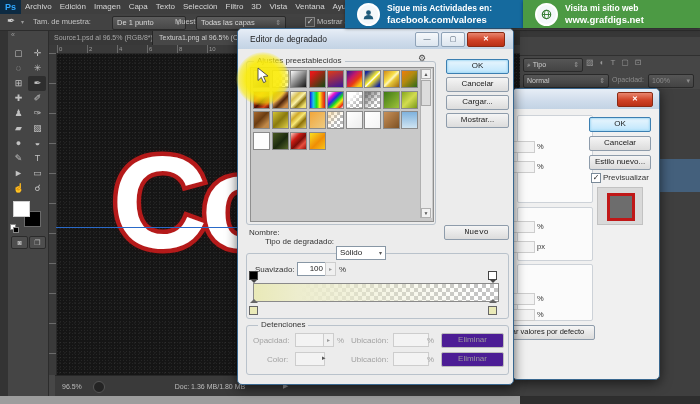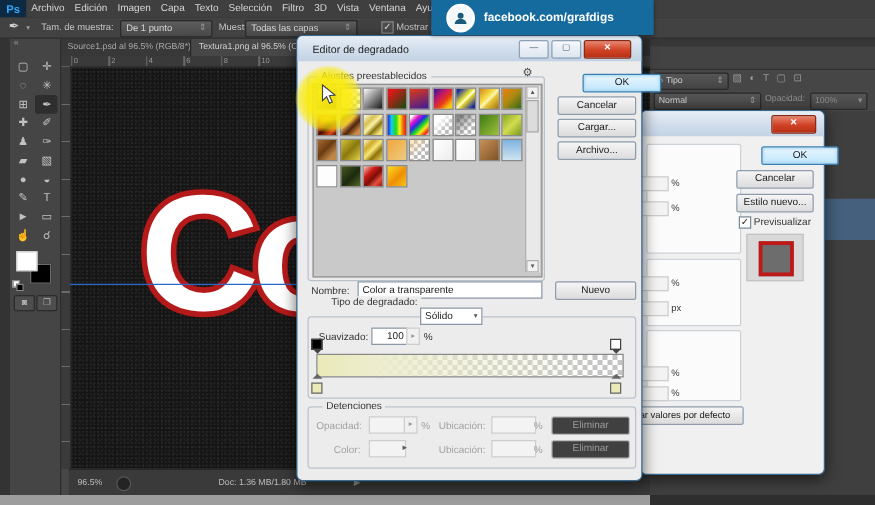--- a/index.html
+++ b/index.html
@@ -77,22 +77,22 @@
   .win{border-radius:5px;box-shadow:0 3px 12px rgba(0,0,0,.6);border:1px solid #39678f;}
   .titlebar{position:absolute;left:0;top:0;width:100%;height:20px;border-radius:4px 4px 0 0;
             background:linear-gradient(#e7eef6,#cfdceb 60%,#c3d3e4);}
   .title{position:absolute;left:12px;top:5px;font-size:8.5px;color:#1c1c1c;}
   .wbtns{position:absolute;top:3px;display:flex;gap:2px;}
   .wb{height:13px;border:1px solid #8fa3b8;border-radius:2px;background:linear-gradient(#f5f8fb,#dde6ef);
       font-size:7px;color:#44566a;text-align:center;line-height:12px;}
   .wb.close{background:linear-gradient(#e8866f,#d04226 55%,#b93015);color:#fff;border-color:#8a2a14;font-weight:bold;}
   .wbtn{position:absolute;background:linear-gradient(#f5f5f5,#dcdcdc);border:1px solid #8e9cab;border-radius:2px;
         font-size:8px;color:#1a1a1a;text-align:center;}
-  .wbtn.focus{border-color:#3c7fb1;box-shadow:inset 0 0 2px 1px #a6d9f4;margin-left:20px;}
-  .wbtn.dis{color:#9b9b9b;border-color:#bcbcbc;background:#404040;}
+  .wbtn.focus{border-color:#3c7fb1;box-shadow:inset 0 0 2px 1px #a6d9f4;}
+  .wbtn.dis{color:#9b9b9b;border-color:#bcbcbc;background:#4c1d95;}
   .gb{position:absolute;border:1px solid #b9c2cb;border-radius:3px;}
   .leg{position:absolute;font-size:8px;color:#333;background:#ececec;padding:0 3px;white-space:nowrap;}
   .lab{position:absolute;font-size:8px;color:#333;white-space:nowrap;}
   .lab.dis{color:#a2a2a2;}
   .fld{position:absolute;background:#fff;border:1px solid #8897a5;font-size:8px;color:#222;padding:0 3px;line-height:12px;white-space:nowrap;overflow:hidden;}
   .fld.dis{background:#f3f3f3;border-color:#cdcdcd;color:#aaa;}
   .sidebtn{position:absolute;width:9px;background:#f0f0f0;border:1px solid #cdcdcd;font-size:6px;color:#9a9a9a;text-align:center;}
   
   .gedit{left:237px;top:28px;width:275px;height:355px;background:#ececec;z-index:8;}
   .swbox{position:absolute;left:12px;top:38px;width:182px;height:153px;background:#c9c9c9;border:1px solid #8f8f8f;}
@@ -133,40 +133,54 @@
         <span class="mitem">Vista</span>
         <span class="mitem">Ventana</span>
         <span class="mitem">Ayuda</span>
       </div>
   </div>
 
   <div class="abs optbar">
     <span class="abs" style="left:7px;top:1px;color:#cfcfcf;font-size:10px;">✒</span>
     <span class="abs" style="left:21px;top:4px;color:#999;font-size:6px;">▾</span>
     <span class="optlab" style="left:33px;top:1px;">Tam. de muestra:</span>
-    <div class="ddd" style="left:96px;width:64px;">
+    <div class="ddd" style="left:112px;width:64px;">
       <span>De 1 punto</span><span class="arr">⇕</span>
     </div>
     <span class="optlab" style="left:175px;top:1px;">Muestra:</span>
     <div class="ddd" style="left:196px;width:80px;">
       <span>Todas las capas</span><span class="arr">⇕</span>
     </div>
     <span class="chk" style="left:305px;top:3px;">✓</span>
     <span class="optlab" style="left:317px;top:1px;">Mostrar aro de mu</span>
   </div>
 
   <div class="abs banner" style="left: 345px; width: 178px; background: rgb(21, 106, 158);">
     <div class="bicon">
       <svg width="11" height="11" viewBox="0 0 12 12">
           <circle cx="6" cy="4" r="2.6" fill="#1d5a7a"></circle>
           <path d="M0.8 11.2 a5.2 4.6 0 0 1 10.4 0 z" fill="#1d5a7a"></path>
         </svg>
     </div>
     <div class="btxt">
-      <div class="l2">facebook.com/grafdigs</div>
+      <div class="l1">Sigue mis Actividades en:</div>
+      <div class="l2">facebook.com/valores</div>
+    </div>
+  </div>
+  <div class="abs banner" style="left: 523px; width: 177px; background: rgb(76, 154, 68);">
+    <div class="bicon">
+      <svg width="11" height="11" viewBox="0 0 12 12">
+          <circle cx="6" cy="6" r="4.6" fill="none" stroke="#2f7a2c" stroke-width="1.2"></circle>
+          <ellipse cx="6" cy="6" rx="2.2" ry="4.6" fill="none" stroke="#2f7a2c" stroke-width="1"></ellipse>
+          <line x1="1.4" y1="6" x2="10.6" y2="6" stroke="#2f7a2c" stroke-width="1"></line>
+        </svg>
+    </div>
+    <div class="btxt">
+      <div class="l1">Visita mi sitio web</div>
+      <div class="l2">www.grafdigs.net</div>
     </div>
   </div>
 
   <div class="abs toolstrip"></div>
   <div class="abs toolbar">
     <span class="collapse">«</span>
     <div class="tool-sel"></div>
     <div class="tools">
         <div class="tl">▢</div>
         <div class="tl">✛</div>
@@ -350,25 +364,24 @@
     <div class="hl"></div>
     <div class="cursor">
       <svg width="12" height="17" viewBox="0 0 12 17">
           <path d="M1 1 L1 13.5 L4.3 10.4 L6.6 15.6 L8.8 14.6 L6.5 9.5 L11 9 Z" fill="#fff" stroke="#444" stroke-width="0.9"></path>
         </svg>
     </div>
 
     <div class="wbtn focus" style="left:208px;top:30px;width:61px;height:13px;line-height:12px;background:linear-gradient(#eaf6fd,#bee6fd);">OK</div>
     <div class="wbtn" style="left:208px;top:48px;width:61px;height:13px;line-height:12px;">Cancelar</div>
     <div class="wbtn" style="left:208px;top:66px;width:61px;height:13px;line-height:12px;">Cargar...</div>
-    <div class="wbtn" style="left:208px;top:84px;width:61px;height:13px;line-height:12px;">Archivo...</div>
+    <div class="wbtn" style="left:208px;top:84px;width:61px;height:13px;line-height:12px;">Mostrar...</div>
 
     <span class="lab" style="left:11px;top:199px;">Nombre:</span>
-    <div class="fld" style="left:48px;top:196px;width:140px;height:12px;">Color a transparente</div>
-    <div class="wbtn" style="left:206px;top:196px;width:63px;height:13px;line-height:12px;">Nuevo</div>
+    <div class="wbtn" style="left:206px;top:196px;width:63px;height:13px;line-height:12px;font-family:Liberation Mono, monospace;">Nuevo</div>
 
     <div class="gb" style="left:8px;top:224px;width:261px;height:64px;"></div>
     <span class="leg" style="left:24px;top:208px;">Tipo de degradado:</span>
     <div class="fld" style="left:98px;top:217px;width:42px;height:12px;">
       <span>Sólido</span>
       <span style="float:right;color:#555;font-size:6px;">▾</span>
     </div>
     <span class="lab" style="left:17px;top:236px;">Suavizado:</span>
     <div class="fld" style="left:59px;top:233px;width:22px;height:12px;text-align:right;">100</div>
     <div class="sidebtn" style="left:87px;top:233px;height:12px;line-height:12px;">▸</div>

